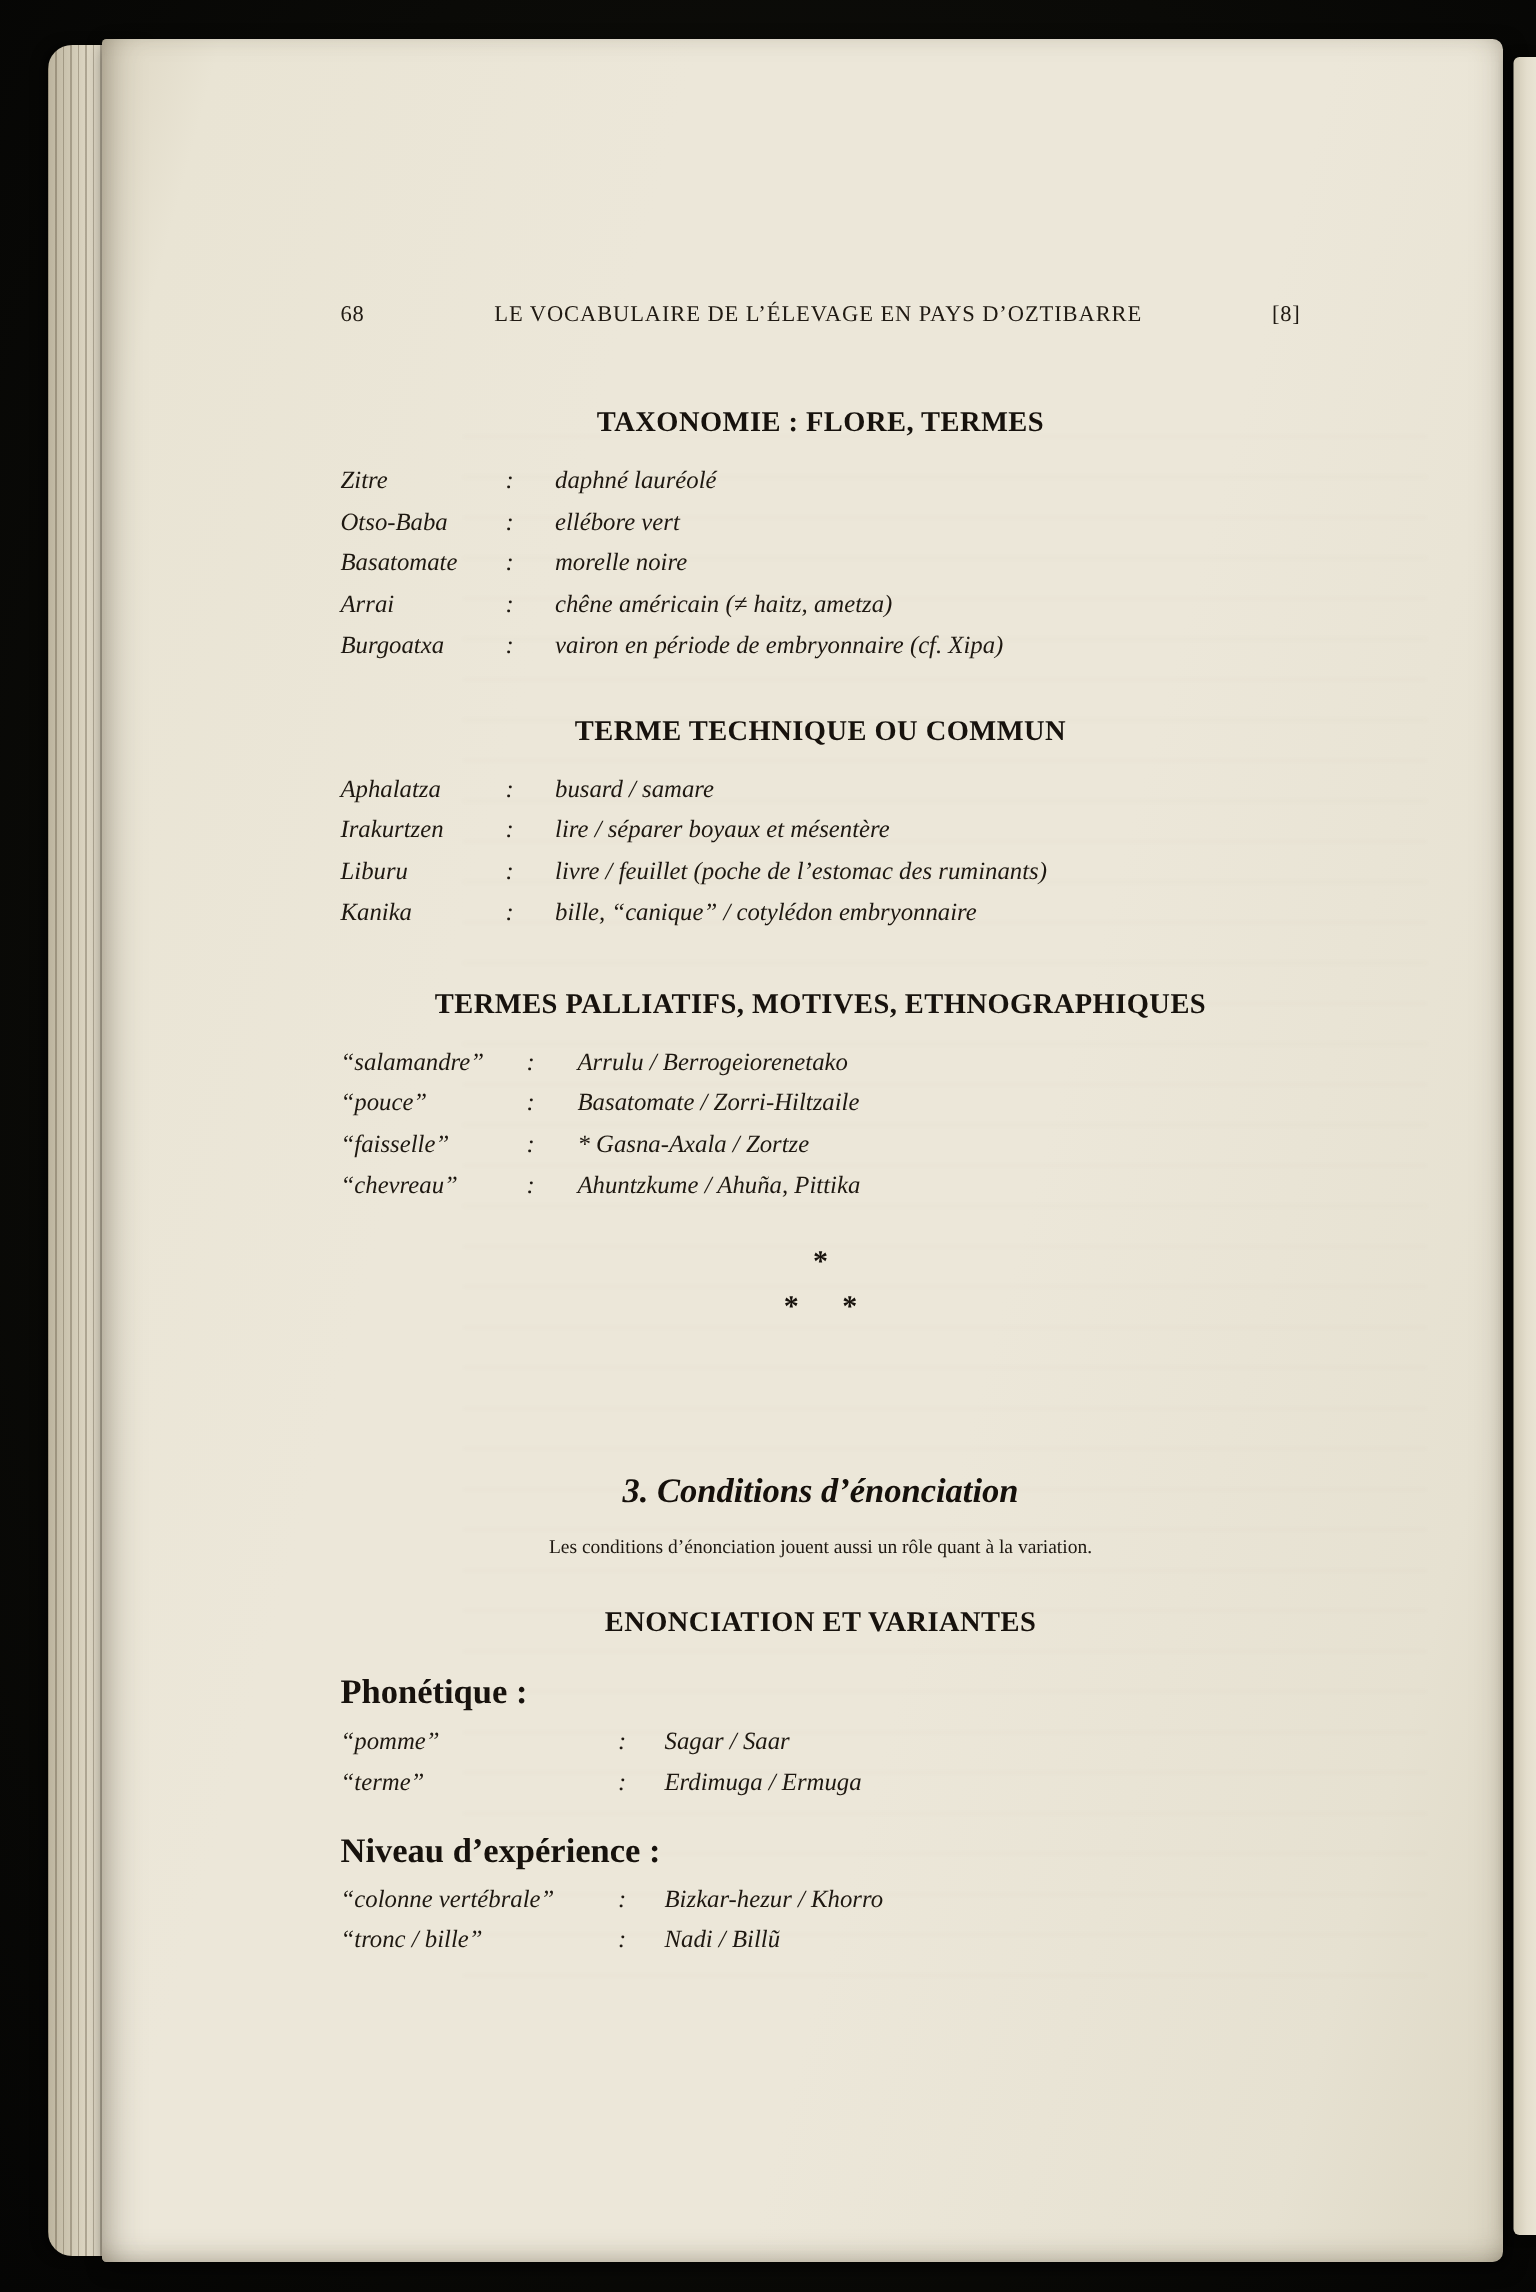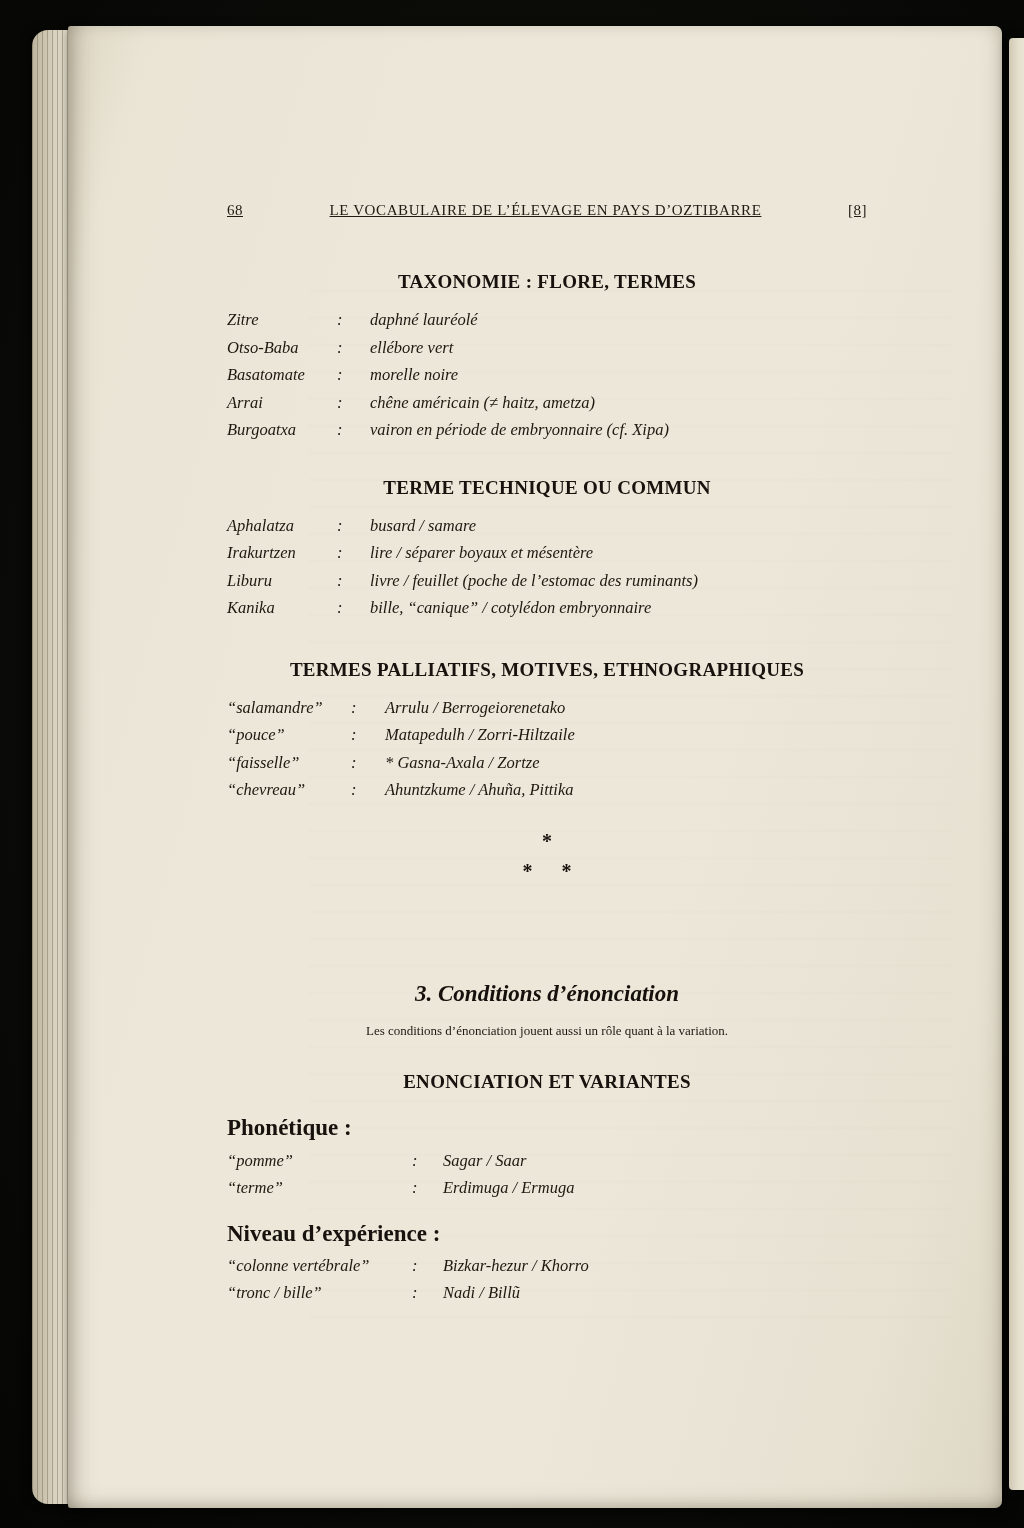--- a/index.html
+++ b/index.html
@@ -45,21 +45,21 @@
     background:linear-gradient(90deg, #cfc8b4 0%, #e4decd 60%, #e9e4d4 100%);
     border-radius:4px 0 0 4px;
     box-shadow:-3px 0 7px rgba(0,0,0,0.55);
   }
   .content {
     position:absolute; left:159px; top:176px; width:640px;
     color:#1b1611;
   }
   .running-header {
     display:flex; justify-content:space-between; align-items:baseline;
-    font-size:15px; letter-spacing:0.5px; color:#201a13;text-decoration:underline;
+    font-size:15px; letter-spacing:0.5px; color:#201a13;
   }
   .running-title { letter-spacing:0.6px; }
   .section-title {
     text-align:center; font-weight:700; font-size:19px; letter-spacing:0.3px;
     color:#17120d;
   }
   .entry-list { }
   .entry-row {
     display:grid; font-style:italic; font-size:16.5px; line-height:27.5px;
     color:#1e1811;
@@ -154,21 +154,21 @@
 
       <div class="entry-list mt-13">
         <div class="entry-row cols-b">
           <span>“salamandre”</span>
           <span>:</span>
           <span>Arrulu / Berrogeiorenetako</span>
         </div>
         <div class="entry-row cols-b">
           <span>“pouce”</span>
           <span>:</span>
-          <span>Matapedulh / Zorri-Hiltzaile</span>
+          <span>Basatomate / Zorri-Hiltzaile</span>
         </div>
         <div class="entry-row cols-b">
           <span>“faisselle”</span>
           <span>:</span>
           <span>* Gasna-Axala / Zortze</span>
         </div>
         <div class="entry-row cols-b">
           <span>“chevreau”</span>
           <span>:</span>
           <span>Ahuntzkume / Ahuña, Pittika</span>

